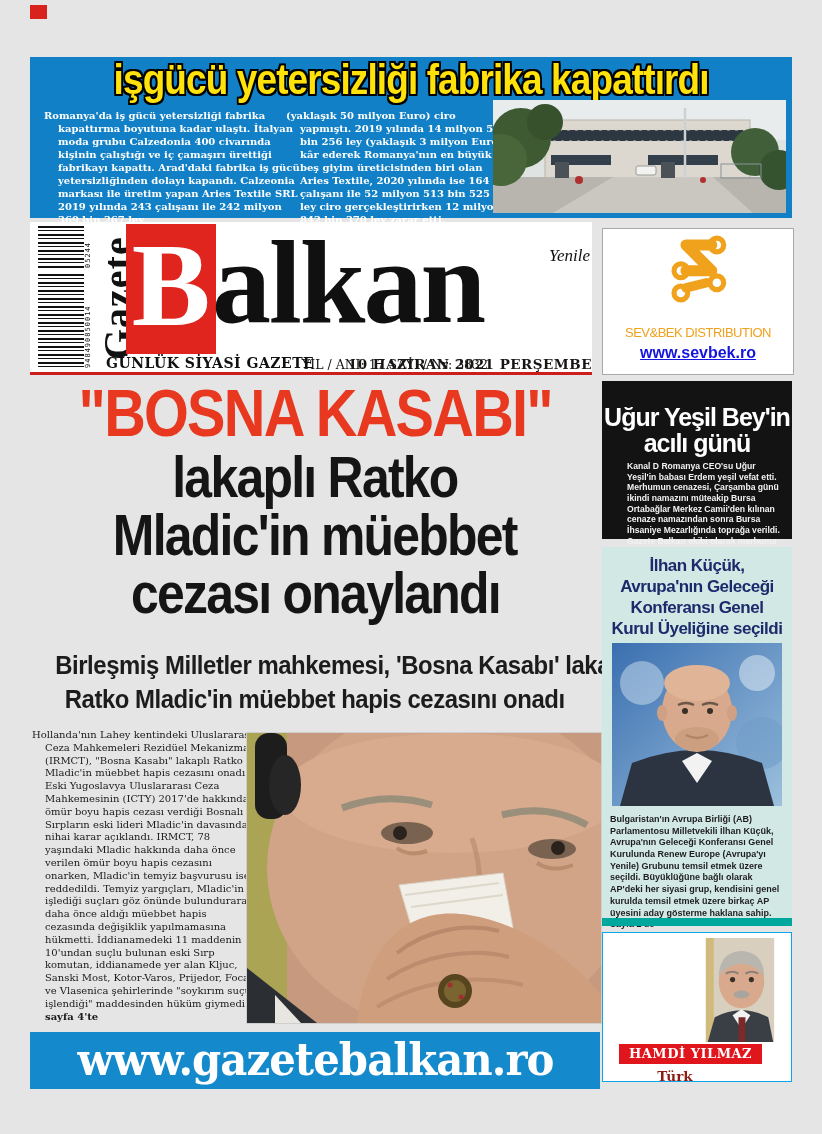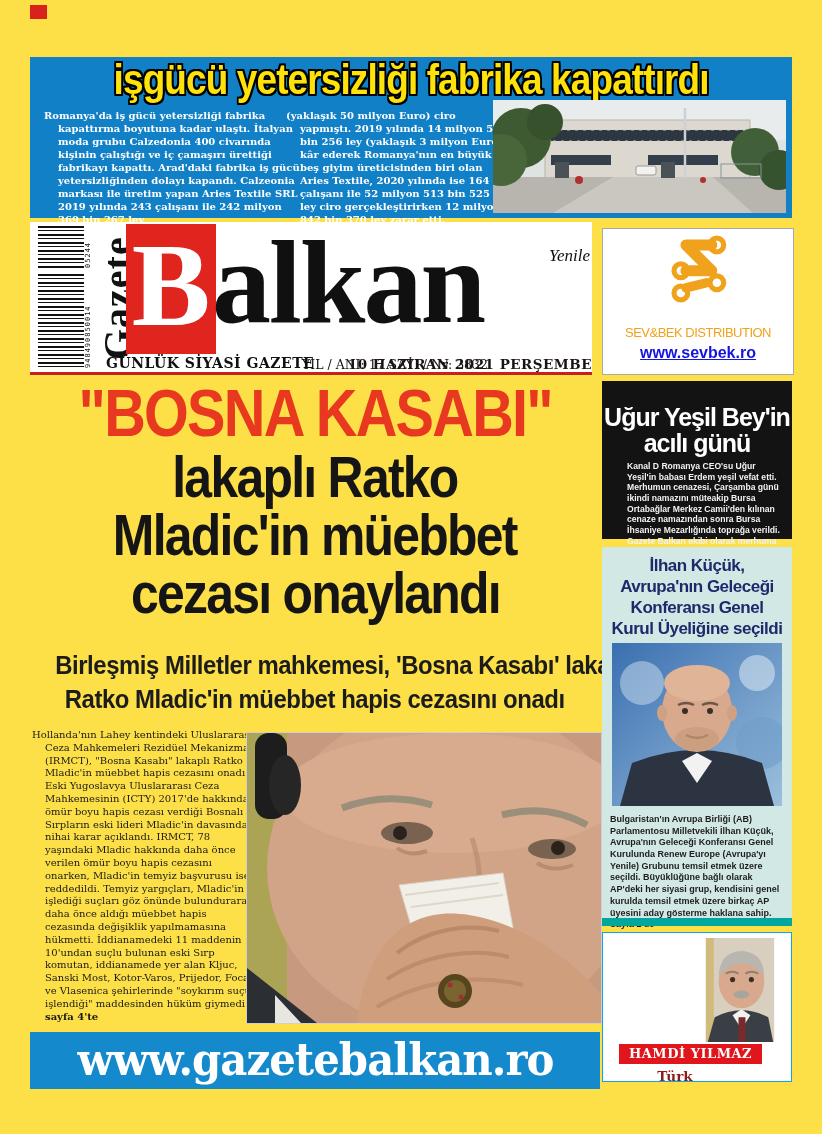--- a/index.html
+++ b/index.html
@@ -1,16 +1,16 @@
 <!DOCTYPE html>
 <html><head>
 <meta charset="utf-8">
 <style>
   html,body{margin:0;padding:0;background:#fff;}
-  #page{position:relative;width:822px;height:1134px;background:#fde047;overflow:hidden;
+  #page{position:relative;width:822px;height:1134px;background:#e5e5e5;overflow:hidden;
         font-family:"Liberation Sans",sans-serif;}
   .abs{position:absolute;}
 
   
   #corner-mark{left:30px;top:5px;width:17px;height:14px;background:#d8221c;}
   #top-box{left:30px;top:57px;width:762px;height:161px;background:#1180c6;}
   .top-headline{position:absolute;top:-1px;left:0;right:0;text-align:center;
     font-size:42px;font-weight:bold;letter-spacing:-1px;color:#ffe20a;white-space:nowrap;
     text-shadow:-2px 0 #000,2px 0 #000,0 -2px #000,0 2px #000,-2px -2px #000,2px 2px #000,-2px 2px #000,2px -2px #000;}
   .top-headline>span{display:inline-block;transform:scaleX(.88);transform-origin:center;}

